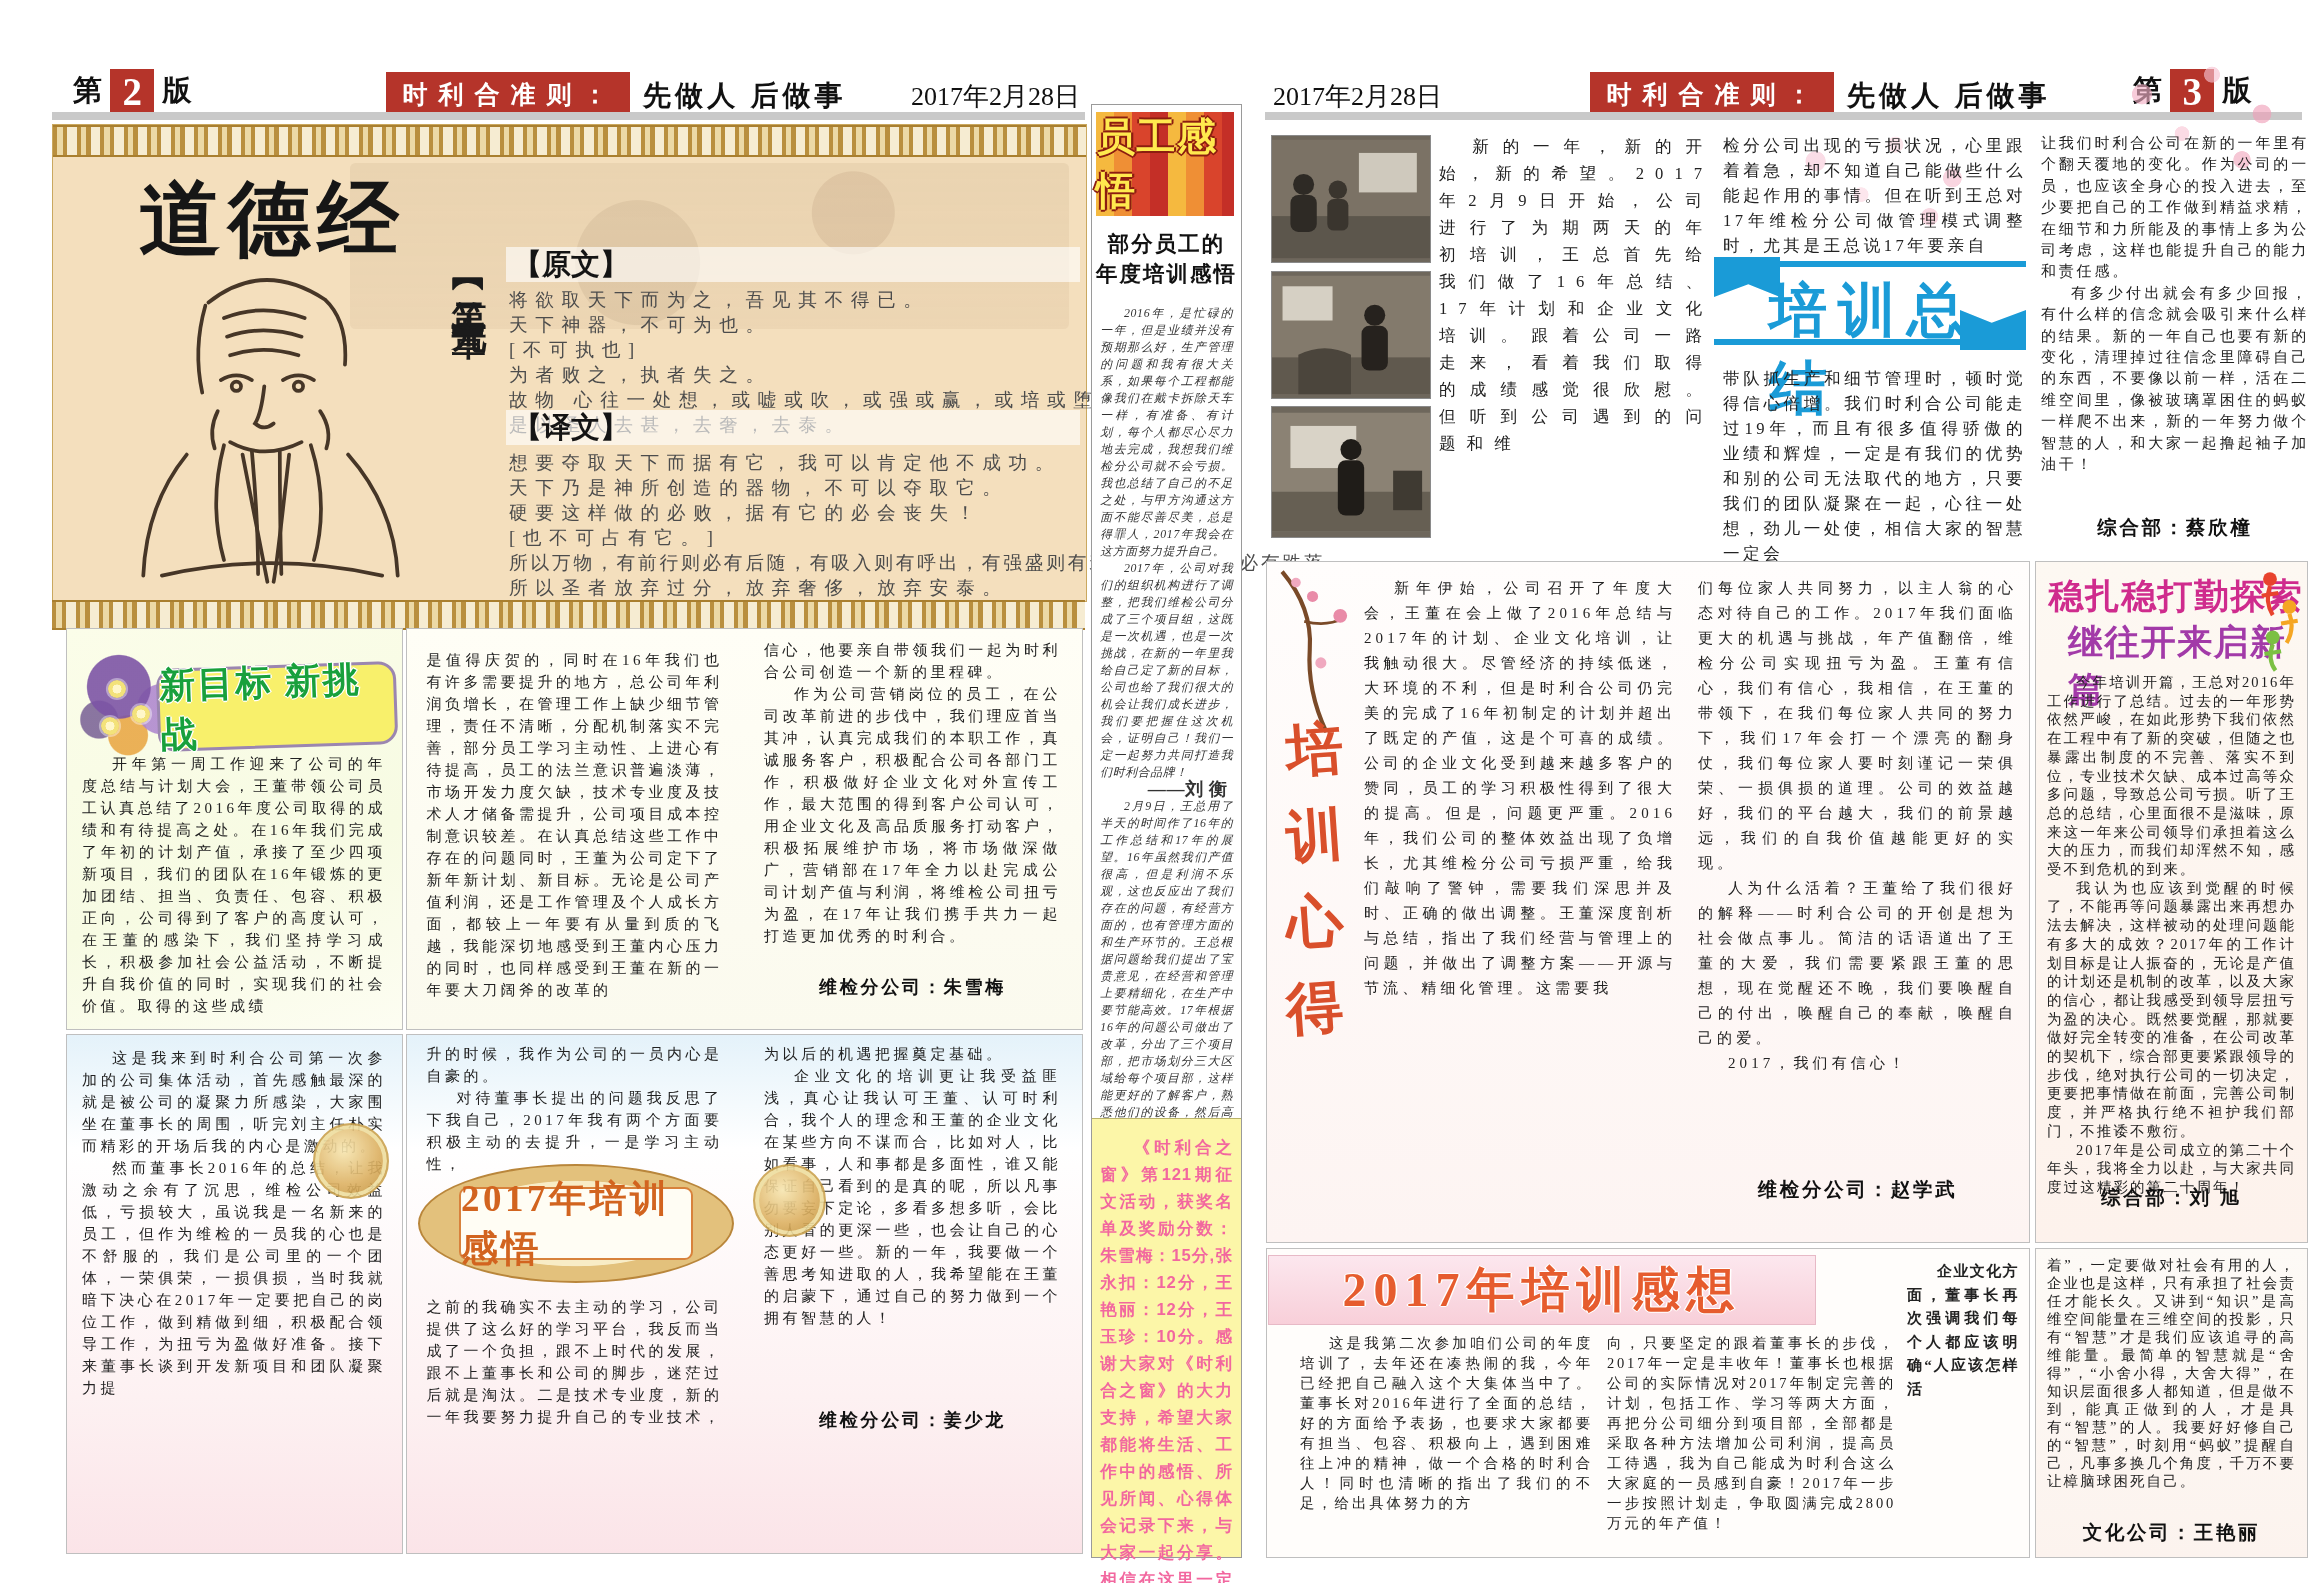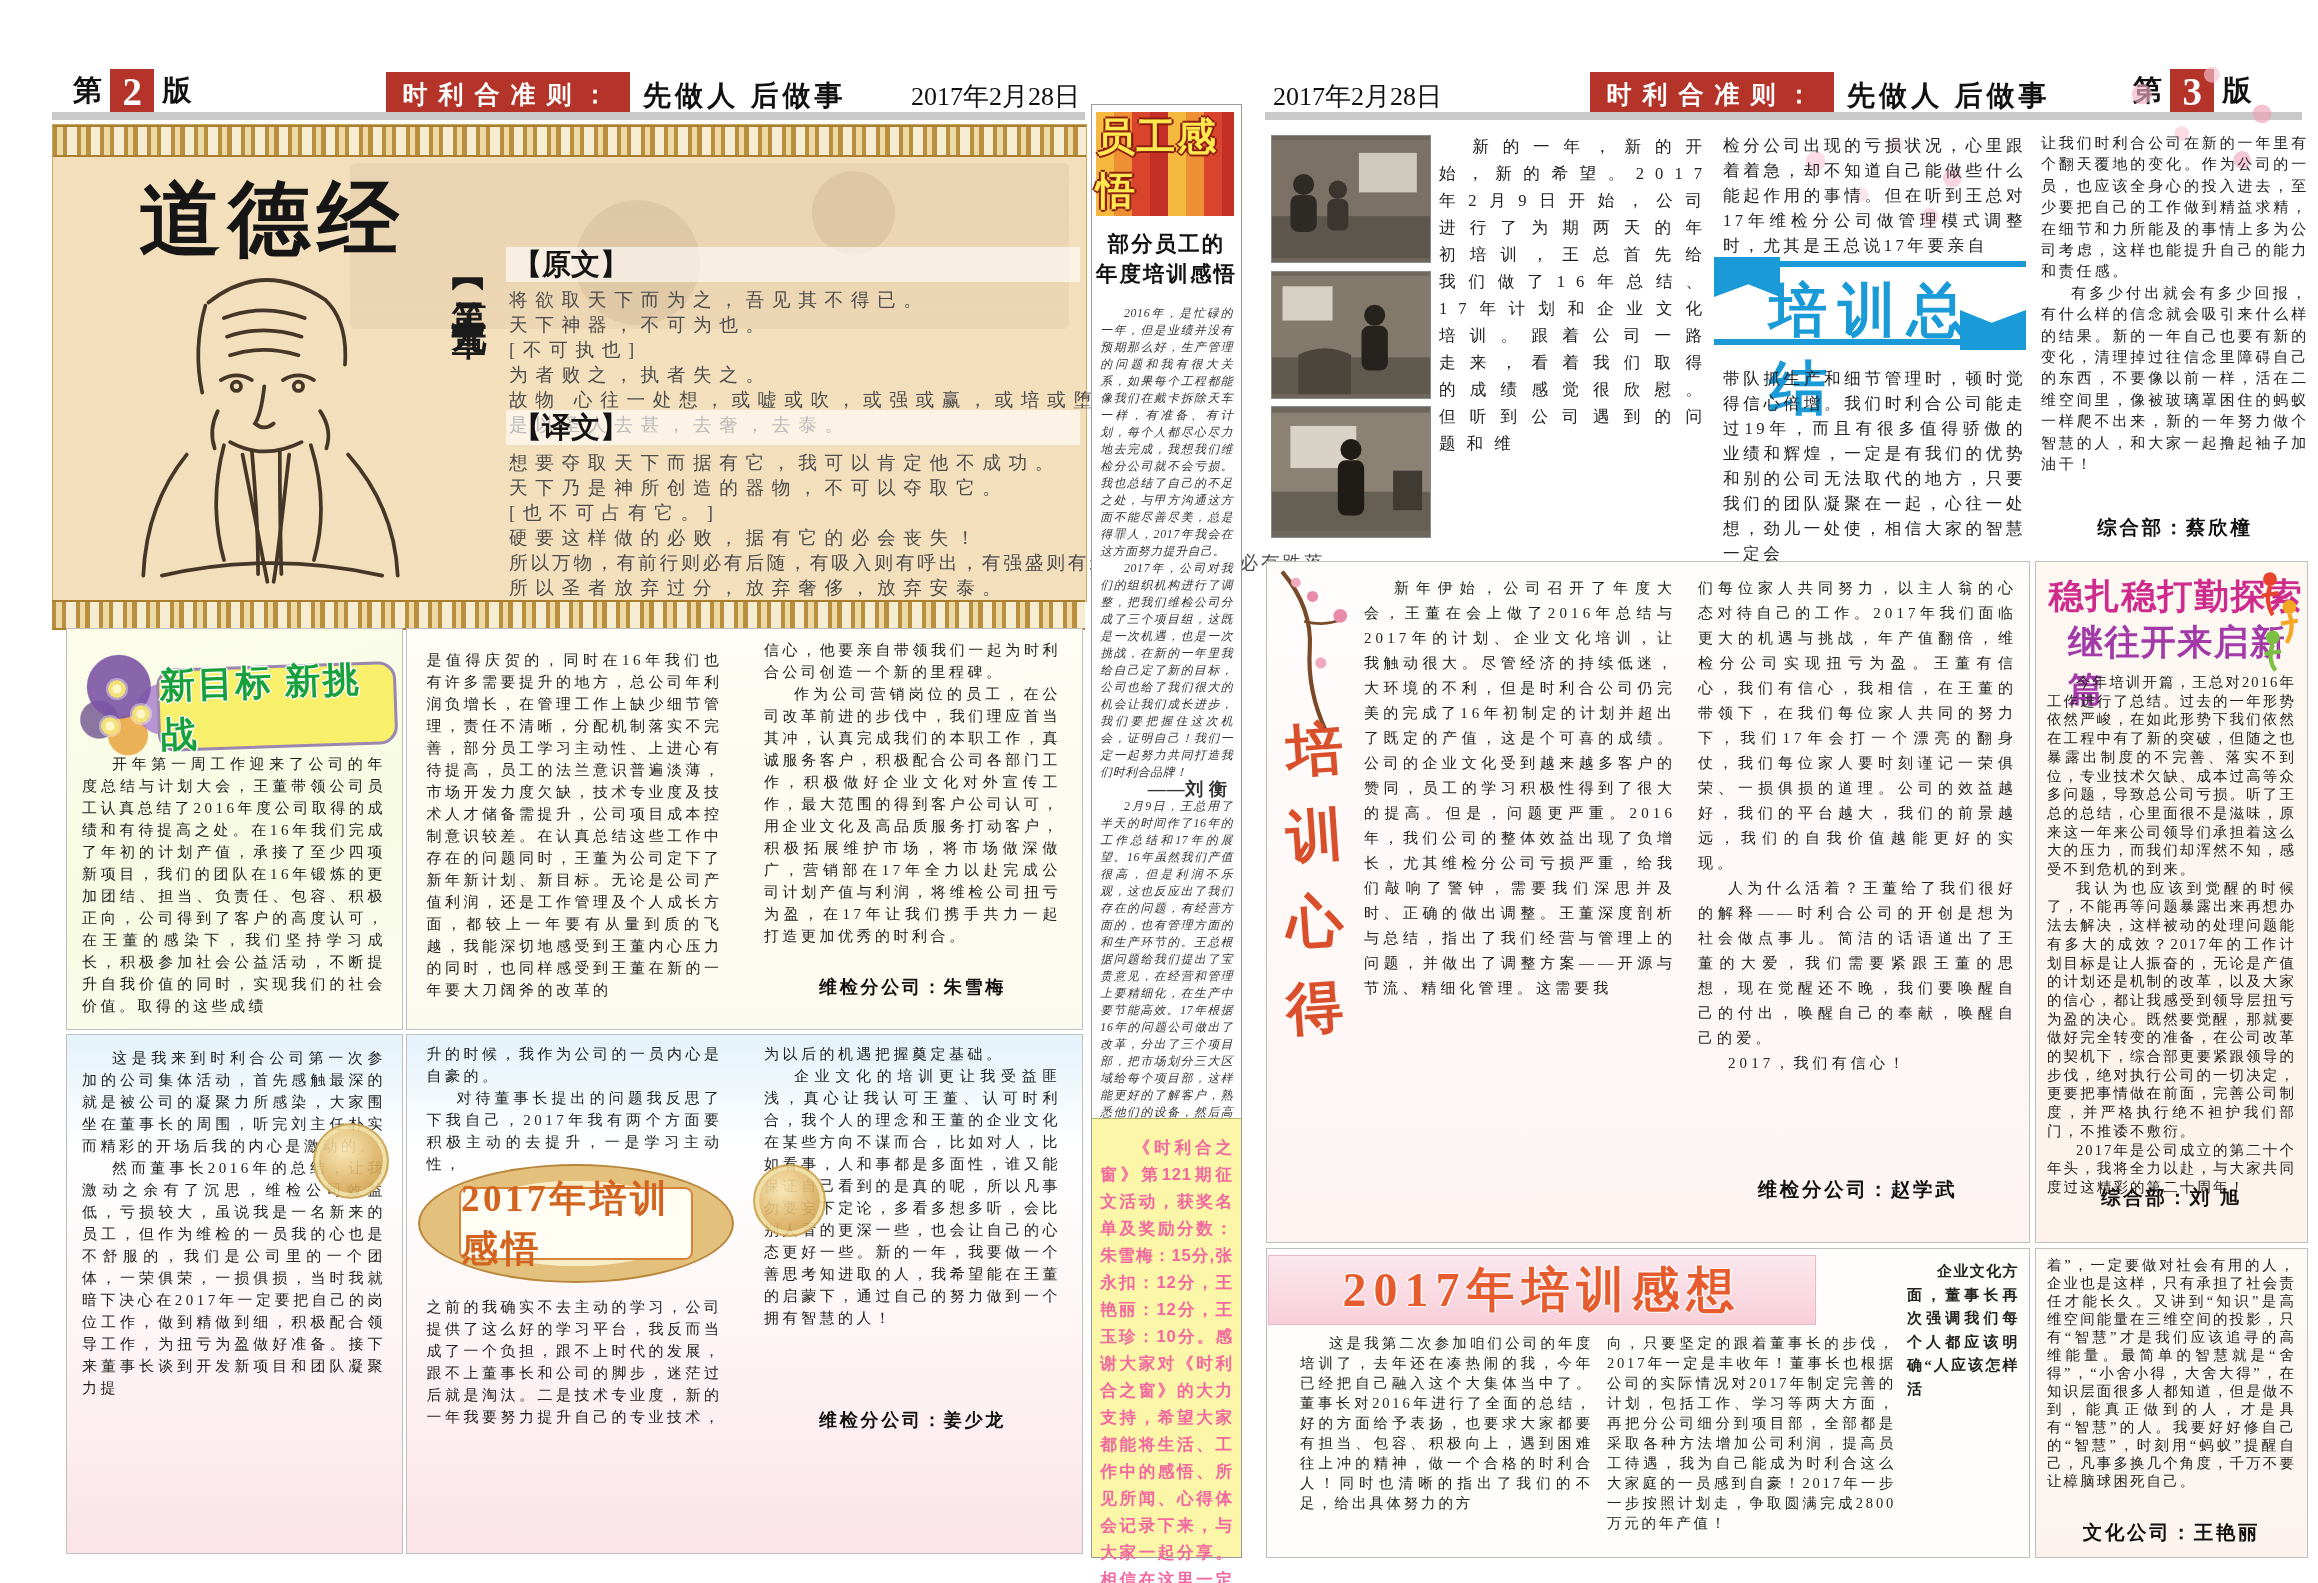--- a/index.html
+++ b/index.html
@@ -156,22 +156,22 @@
       <div class="ddj-line">[不可执也]</div>
       <div class="ddj-line">为者败之，执者失之。</div>
       <div class="ddj-line">故物 心往一处想，或嘘或吹，或强或赢，或培或堕。</div>
       <div class="ddj-line">是以圣人去甚，去奢，去泰。</div>
     </div>
 
     <div class="abs ddj-label" style="left:453px;top:285px;width:567px;">【译文】</div>
     <div class="abs" style="left:456px;top:325px;width:608px;">
       <div class="ddj-line">想要夺取天下而据有它，我可以肯定他不成功。</div>
       <div class="ddj-line">天下乃是神所创造的器物，不可以夺取它。</div>
+      <div class="ddj-line">硬要这样做的必败，据有它的必会丧失！</div>
       <div class="ddj-line">[也不可占有它。]</div>
-      <div class="ddj-line">硬要这样做的必败，据有它的必会丧失！</div>
       <div class="ddj-line" style="letter-spacing:2.8px;">所以万物，有前行则必有后随，有吸入则有呼出，有强盛则有衰弱，有上升则必有跌落。</div>
       <div class="ddj-line">所以圣者放弃过分，放弃奢侈，放弃安泰。</div>
     </div>
   </div>
   <div class="abs goldband" style="left:52px;top:600px;width:1033px;height:26px;"></div>
 
   <div class="abs blk bg-a" style="left:66px;top:628px;width:335px;height:400px;">
     <div class="abs splash" style="left:5.5px;top:12.4px;width:131px;height:131px;">
       <div class="flower abs" style="left:35px;top:39px;"></div>
       <div class="flower abs" style="left:59px;top:64px;"></div>

